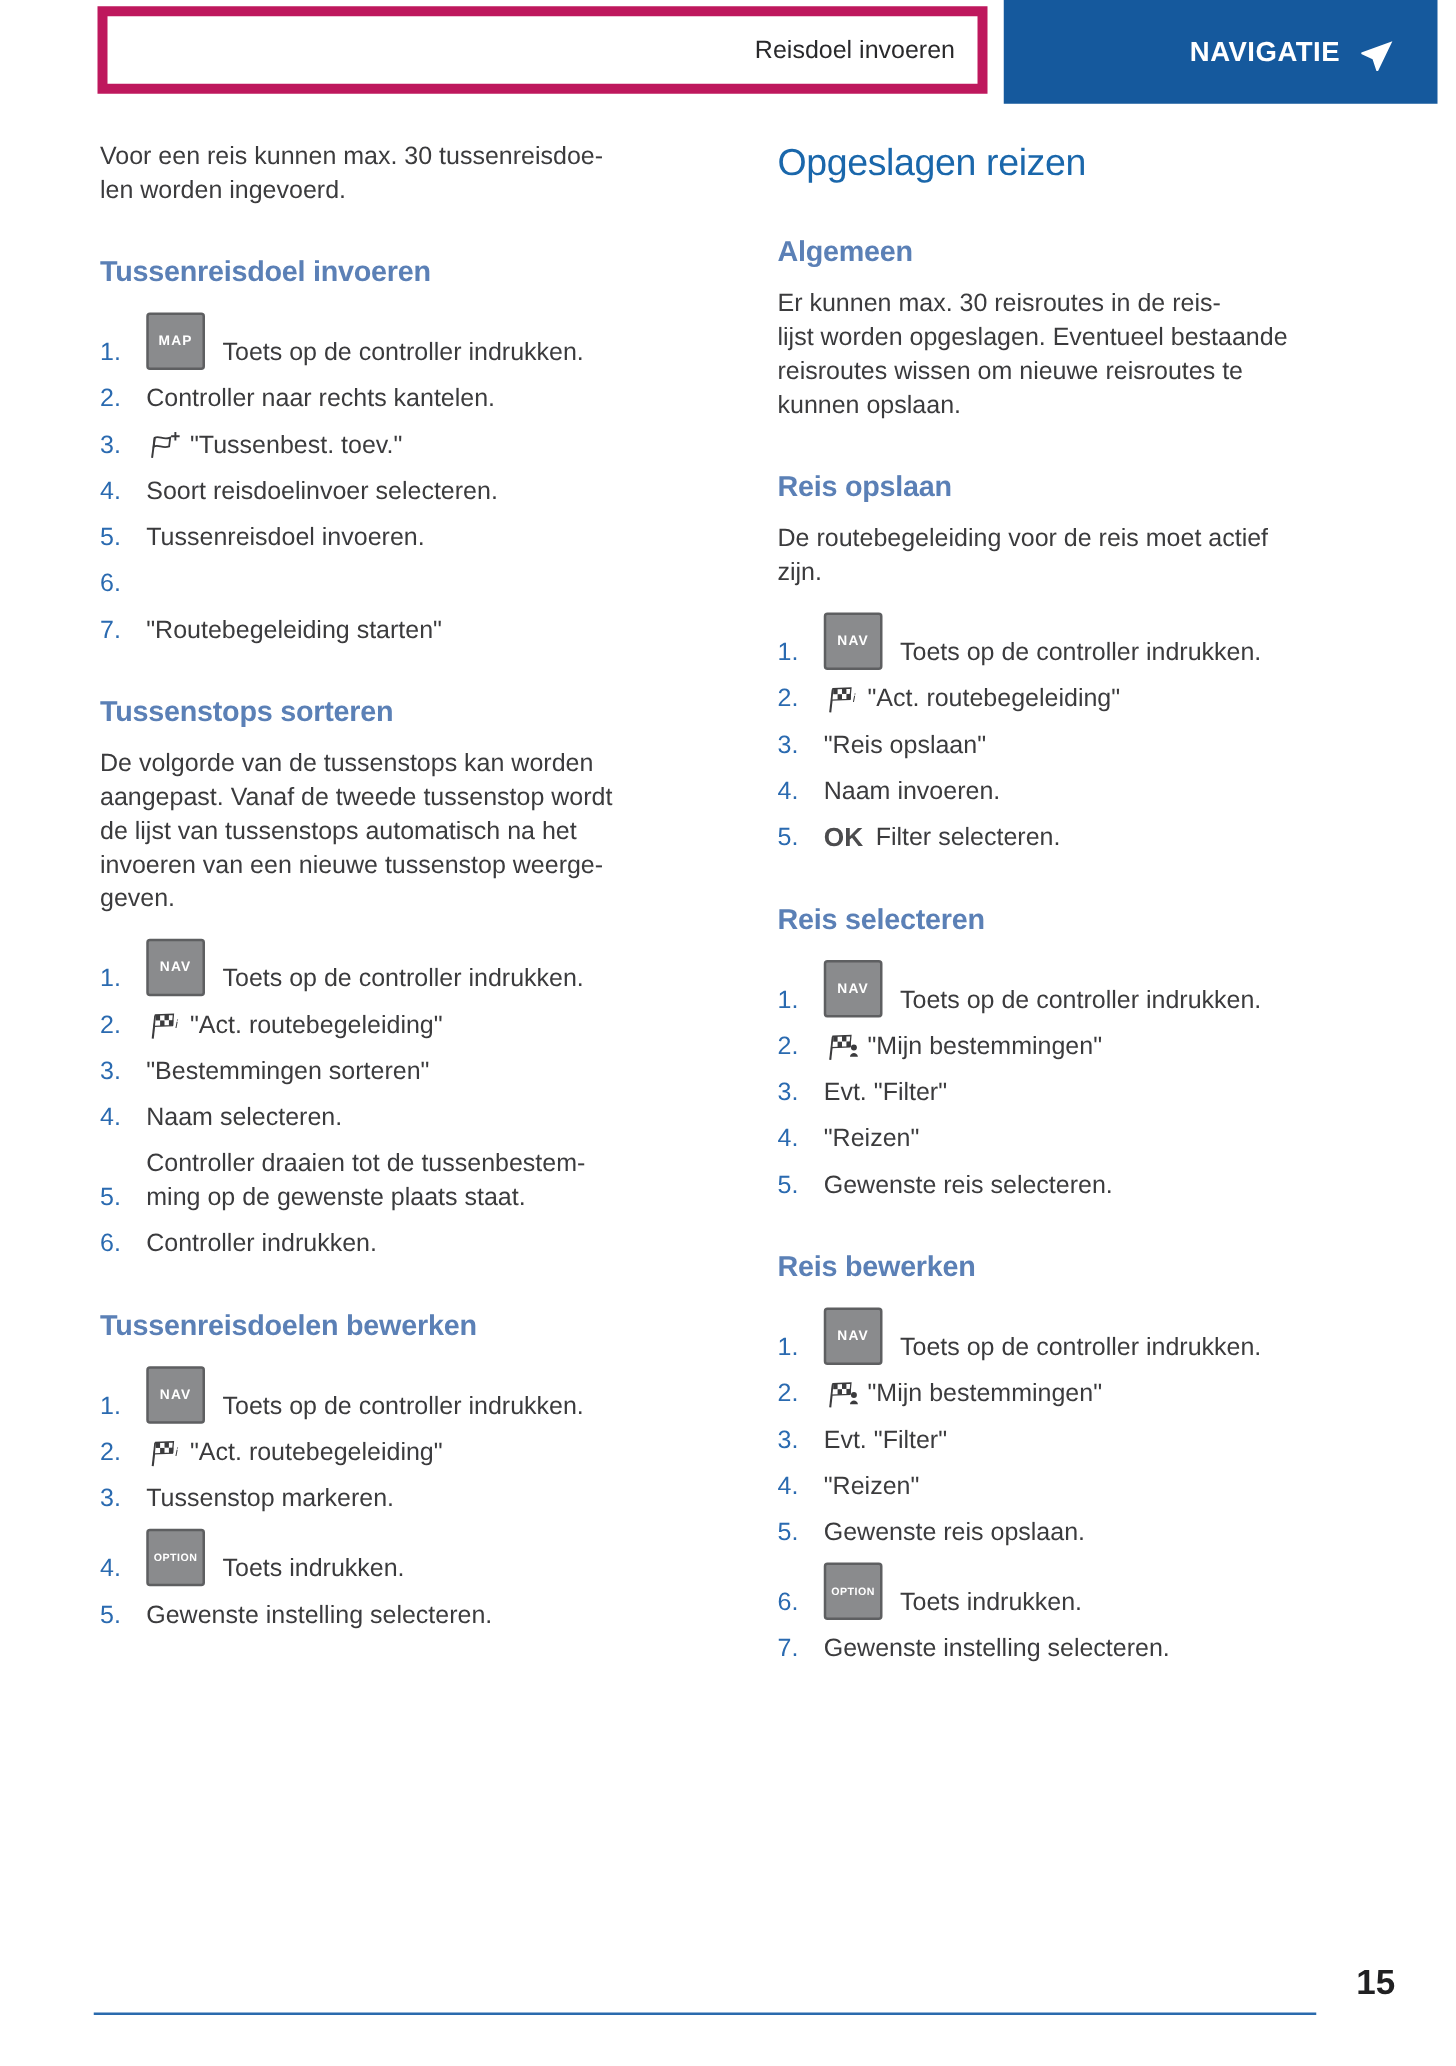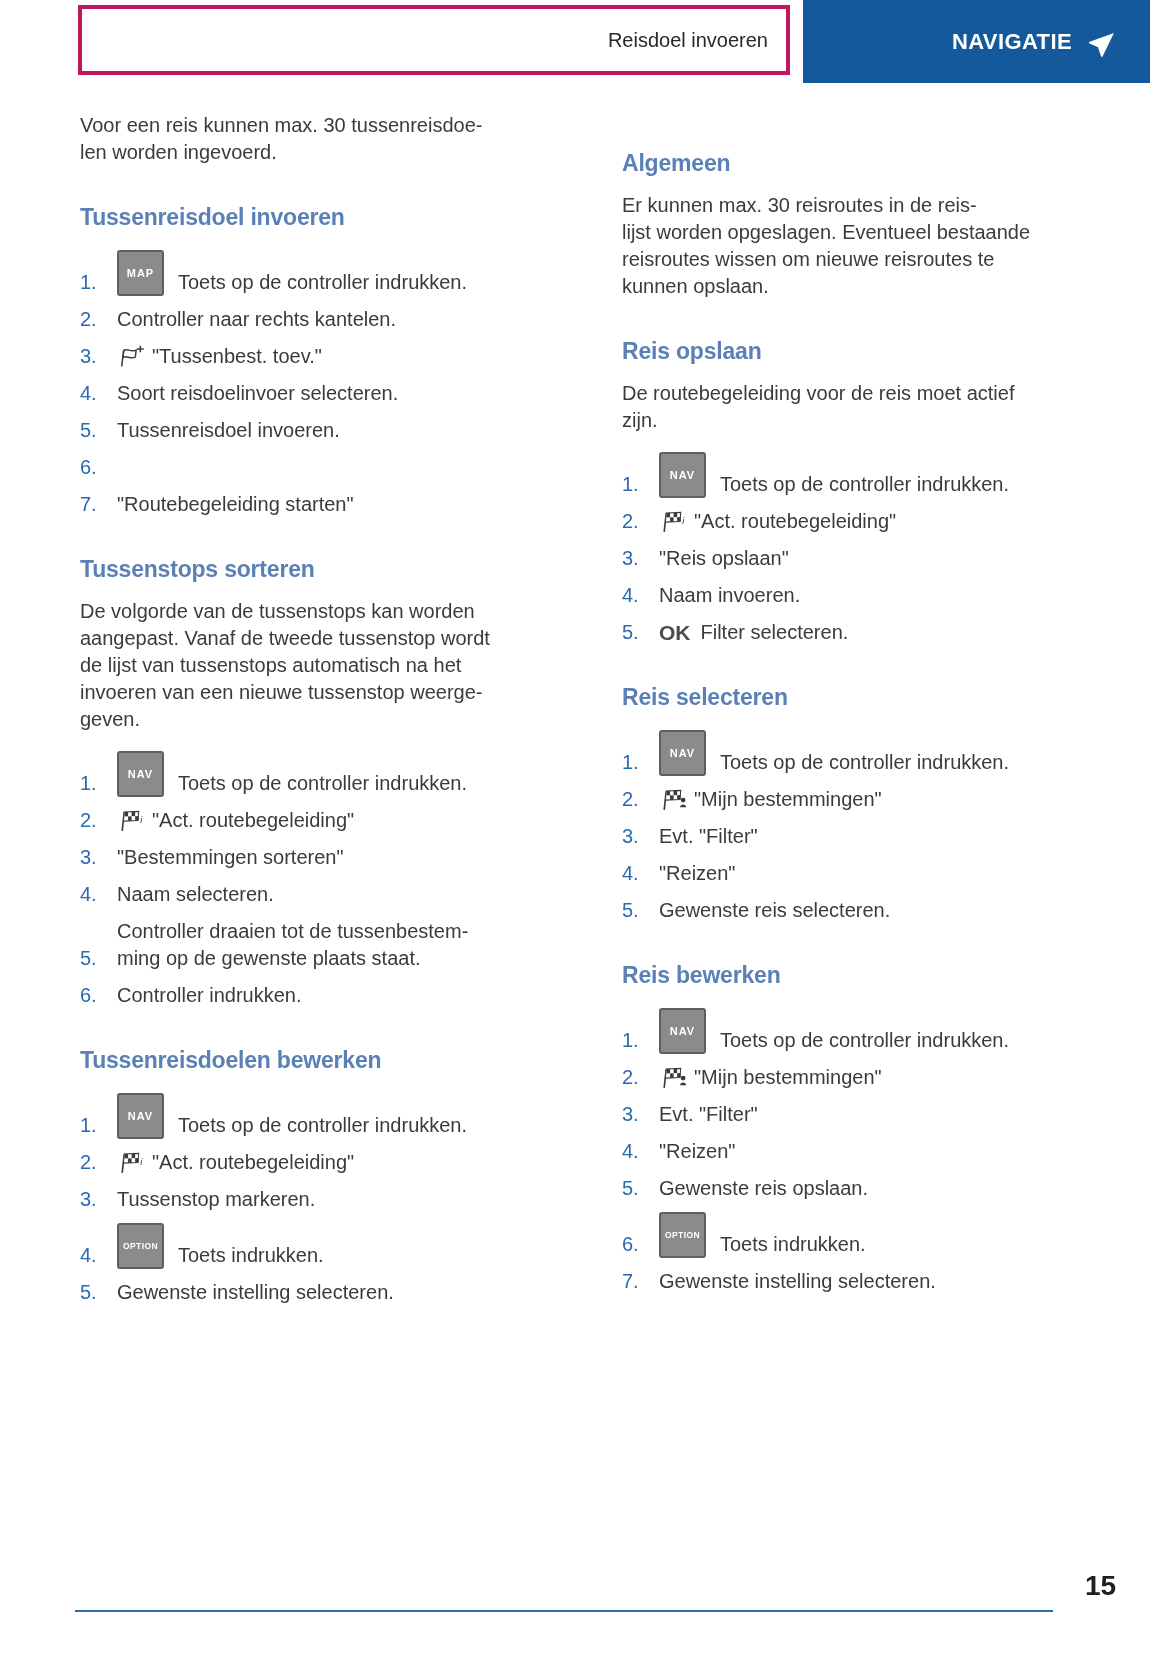--- a/index.html
+++ b/index.html
@@ -3,21 +3,21 @@
 <meta charset="utf-8">
 <style>
   html,body{margin:0;padding:0;background:#ffffff;}
   .page{
     position:relative;width:1165px;height:1653px;background:#ffffff;overflow:hidden;
     font-family:"Liberation Sans","DejaVu Sans",sans-serif;color:#3b3b3d;
   }
   
   .running-box{
     position:absolute;left:78px;top:5px;width:712px;height:70px;box-sizing:border-box;
-    border:4px solid #be185d;display:flex;align-items:center;justify-content:flex-end;
+    border:8px solid #be185d;display:flex;align-items:center;justify-content:flex-end;
     padding-right:18px;font-size:20px;color:#29292b;background:#fff;
   }
   .chapter-box{
     position:absolute;left:803px;top:0;width:347px;height:83px;box-sizing:border-box;
     background:#15599d;display:flex;align-items:center;justify-content:flex-end;
     padding-right:30px;color:#ffffff;font-size:22px;font-weight:bold;letter-spacing:.4px;text-align:right;
   }
   .chapter-box svg{margin-left:16px;display:block;}
   
   .col{position:absolute;top:112px;font-size:20px;line-height:27px;}
@@ -195,20 +195,21 @@
             <div class="step">
               <span class="num">5.</span>
               <span class="txt">Gewenste instelling selecteren.</span>
             </div>
           </div>
         </section>
       </div>
   </div>
 
   <div class="col col-right">
+    <h2 class="doc-title">Opgeslagen reizen</h2>
     <div id="right-sections">
         <section>
           <h3 class="sub">Algemeen</h3>
           <p class="para">Er kunnen max. 30 reisroutes in de reis-
 lijst worden opgeslagen. Eventueel bestaande
 reisroutes wissen om nieuwe reisroutes te
 kunnen opslaan.</p>
         </section>
         <section>
           <h3 class="sub">Reis opslaan</h3>

